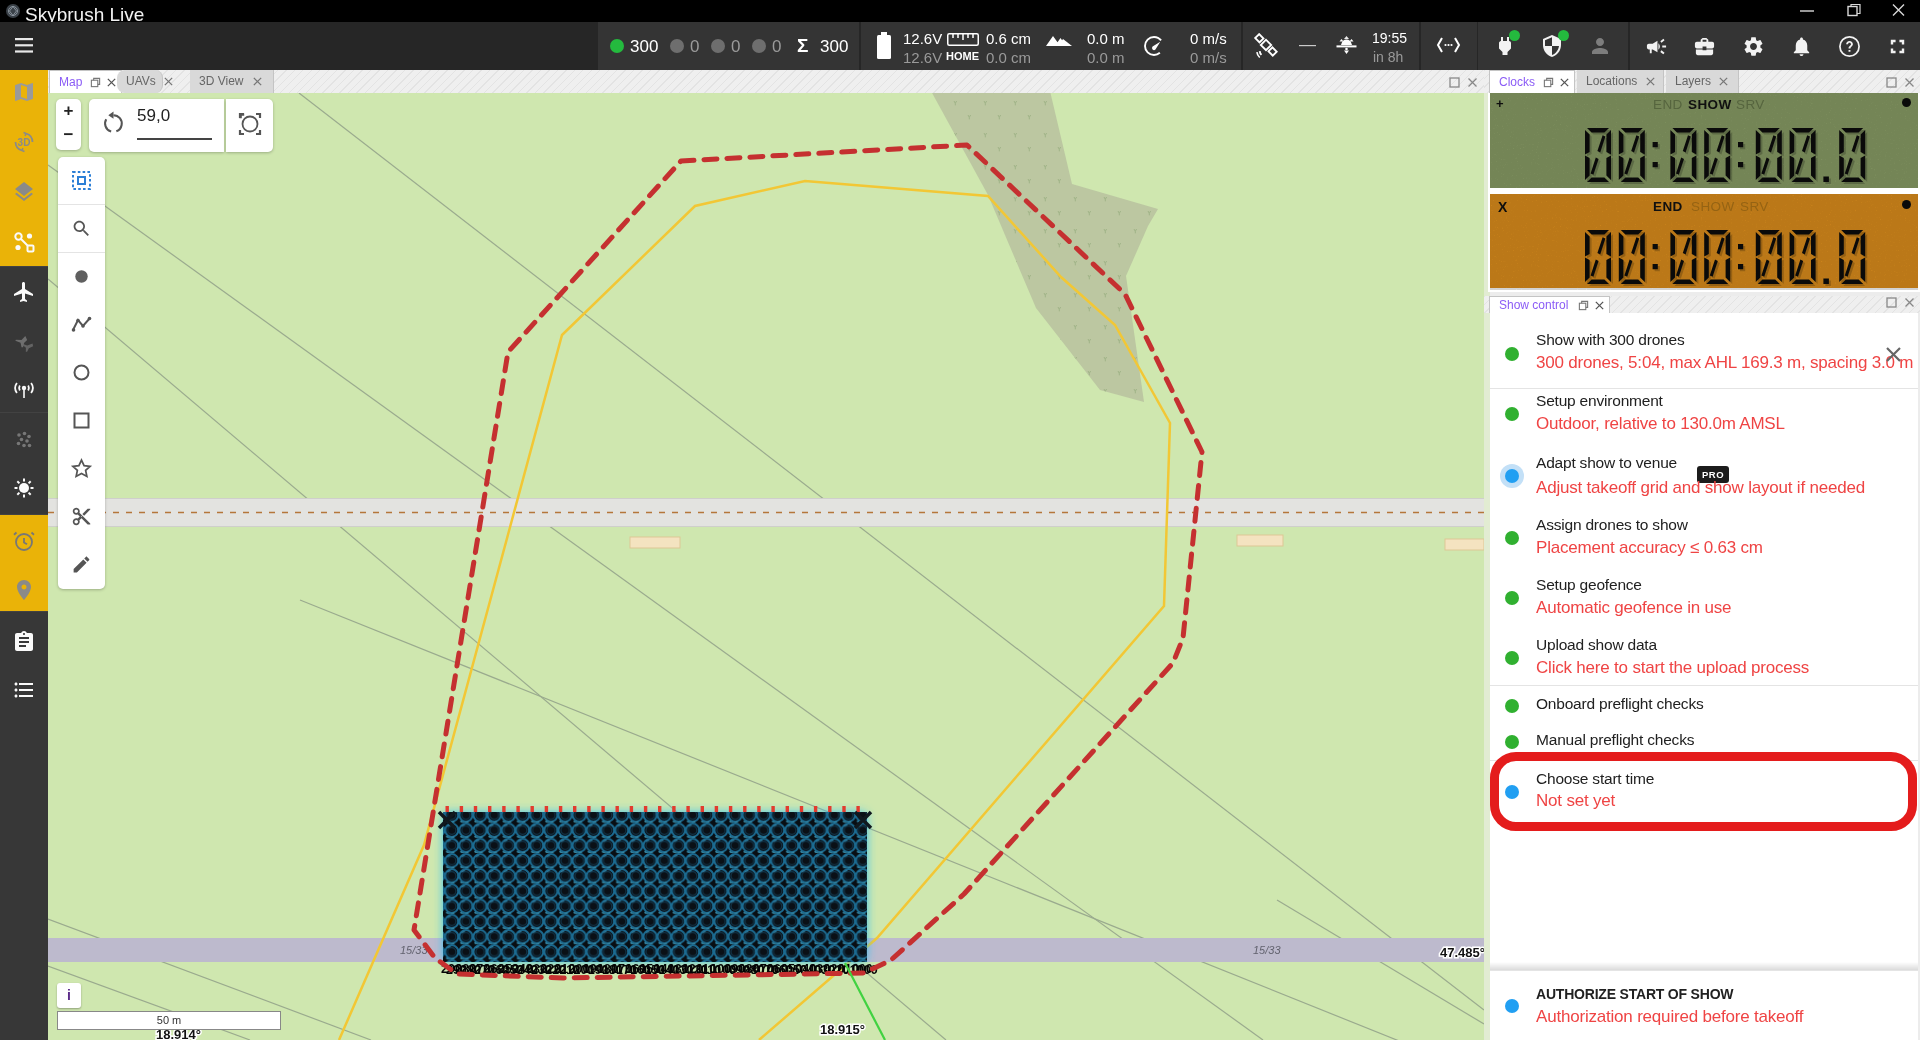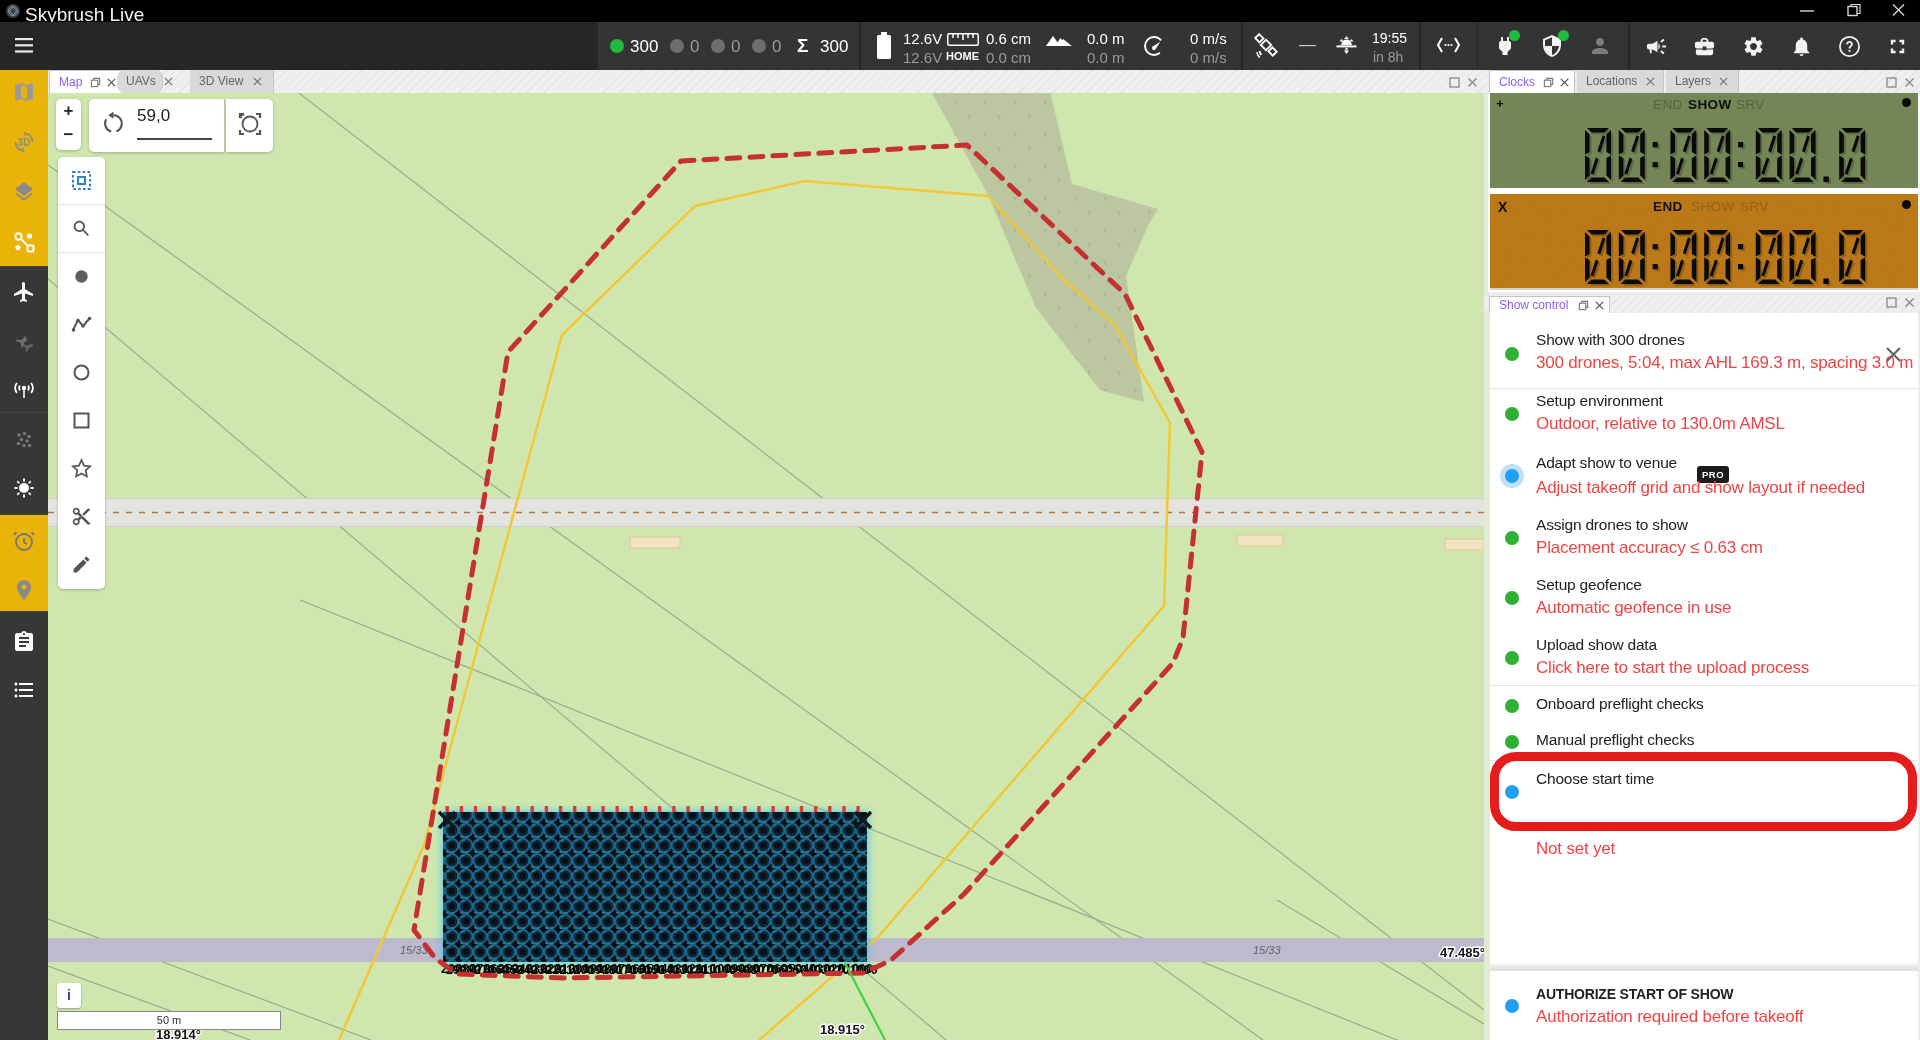--- a/index.html
+++ b/index.html
@@ -621,21 +621,21 @@
     <div class="li-title" style="left:46px;top:323px;">Upload show data</div>
     <div class="li-sub" style="left:46px;top:345px;">Click here to start the upload process</div>
     <div class="divider" style="top:372px;"></div>
     <div class="dot g" style="left:15px;top:386px;"></div>
     <div class="li-title" style="left:46px;top:382px;">Onboard preflight checks</div>
     <div class="dot g" style="left:15px;top:422px;"></div>
     <div class="li-title" style="left:46px;top:418px;">Manual preflight checks</div>
     <div class="divider" style="top:447px;"></div>
     <div class="dot b" style="left:15px;top:472px;"></div>
     <div class="li-title" style="left:46px;top:457px;">Choose start time</div>
-    <div class="li-sub" style="left:46px;top:478px;margin-top:48px;">Not set yet</div>
+    <div class="li-sub" style="left:46px;top:478px;">Not set yet</div>
     <div class="abs" style="left:0;top:649px;width:428px;height:8px;background:linear-gradient(to top, rgba(0,0,0,0.14), rgba(0,0,0,0));"></div>
     <div class="divider" style="top:657px;"></div>
     <div class="dot b" style="left:15px;top:686px;"></div>
     <div class="li-title" style="left:46px;top:673px;font-weight:bold;font-size:14px;letter-spacing:-0.2px;">AUTHORIZE START OF SHOW</div>
     <div class="li-sub" style="left:46px;top:694px;">Authorization required before takeoff</div>
     <div class="abs" style="left:0px;top:439px;width:427px;height:79px;border:9px solid #e41c1c;border-radius:26px;"></div>
   </div>
 </div>
 <div class="tabbar" style="left:1484px;top:296px;width:436px;height:17px;">
   <div class="tab active" style="left:5px;top:0px;width:121px;height:17px;">

